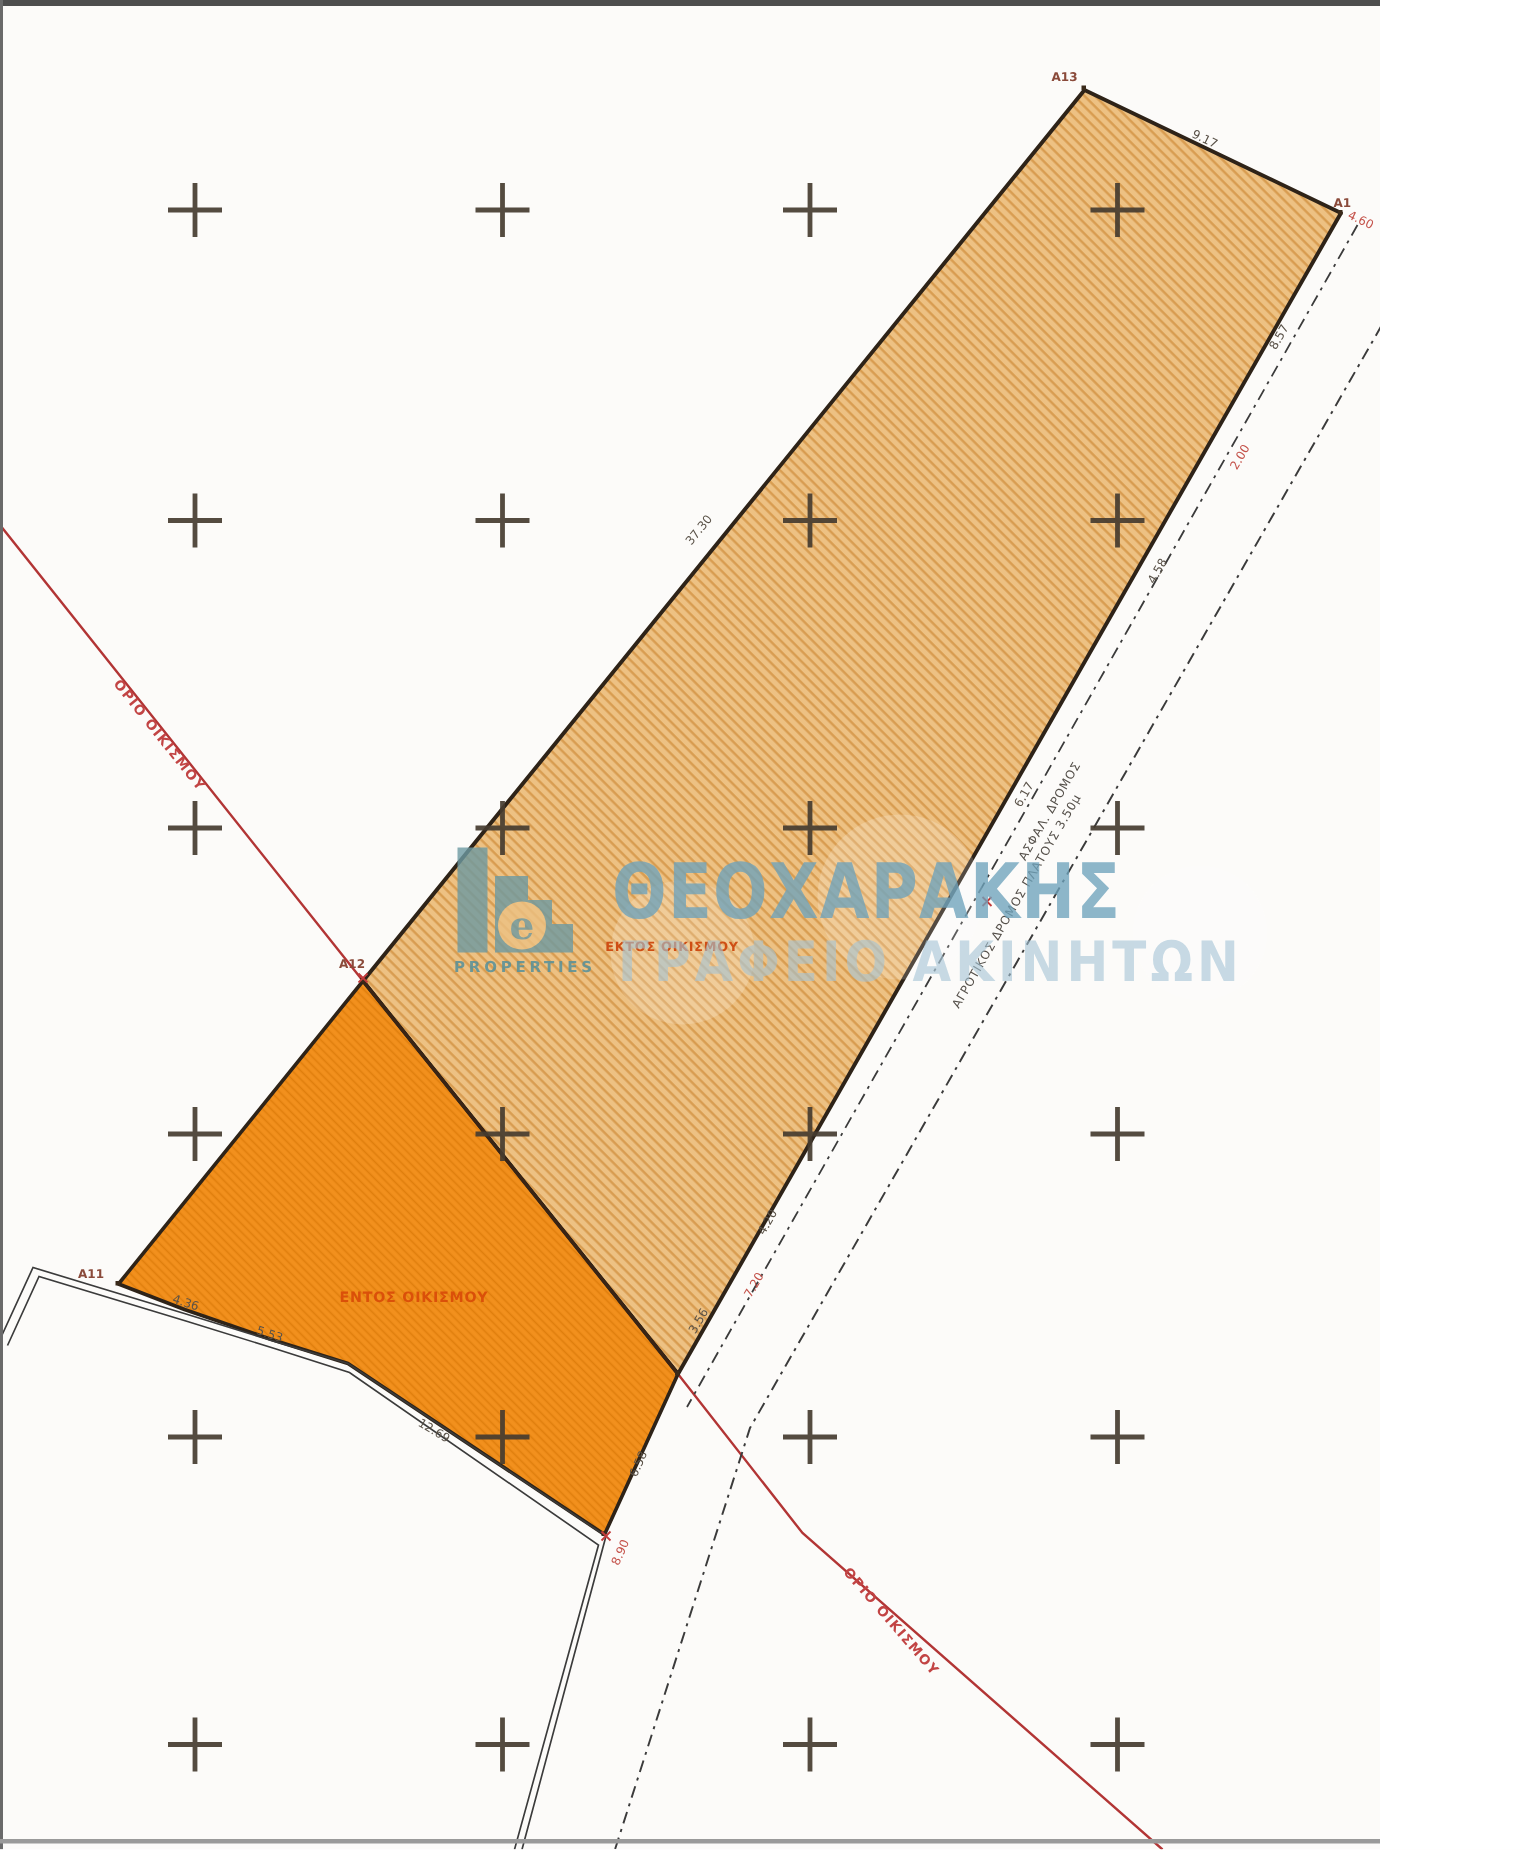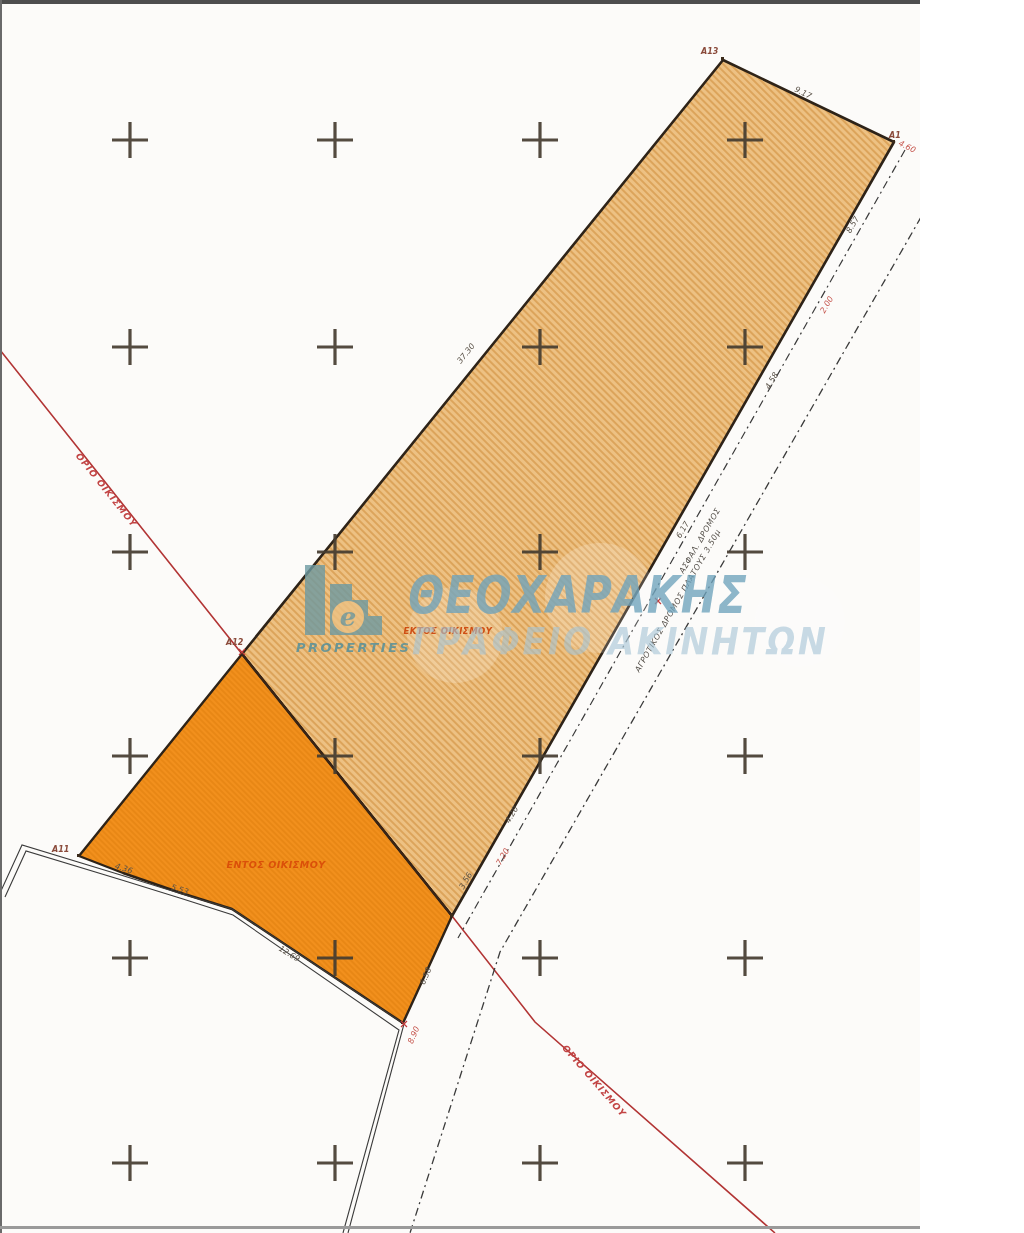--- a/index.html
+++ b/index.html
@@ -1,32 +1,32 @@
 <!DOCTYPE html>
 <html><head>
 <meta charset="utf-8">
 <style>
   html,body{margin:0;padding:0;background:#ffffff;font-family:"DejaVu Sans",sans-serif;}
-  .stage{position:relative;width:920px;height:1233px;background:#fcfbf9;overflow:hidden;font-style:italic;}
+  .stage{position:relative;width:920px;height:1233px;background:#fcfbf9;overflow:hidden;}
   .border-top{position:absolute;left:0;top:0;width:1024px;height:4px;background:#4e4e4e;}
   .border-left{position:absolute;left:0;top:0;width:2px;height:1233px;background:#6a6a6a;}
   .border-bottom{position:absolute;left:0;top:1226px;width:1024px;height:3px;background:#9a9a9a;}
   svg.plan{position:absolute;left:0;top:0;}
   svg.plan text{font-family:"DejaVu Sans",sans-serif;}
   .dim{font-size:8px;fill:#5a5248;}
   .dim-red{font-size:8px;fill:#c4524a;}
   .vertex-label{font-size:8px;fill:#8a4a3a;font-weight:bold;}
   .region-label{font-weight:bold;letter-spacing:0.5px;}
   .road-label{font-size:8px;fill:#55504a;letter-spacing:0.5px;}
   .orio-label{font-size:9px;font-weight:bold;fill:#c24444;letter-spacing:1px;}
   
   .wm{position:absolute;pointer-events:none;}
   .wm-logo{left:302px;top:560px;width:98px;height:84px;opacity:0.8;}
   .wm-props{left:296px;top:640px;width:108px;text-align:center;color:#55909b;
-            font-size:13px;font-weight:bold;letter-spacing:2.5px;opacity:0.85;}
+            font-size:10px;font-weight:bold;letter-spacing:2.5px;opacity:0.85;}
   .wm-brand{left:408px;top:566px;font-size:51px;font-weight:bold;color:#6ea3bc;
             opacity:0.78;transform:scaleX(0.84);transform-origin:left top;
             white-space:nowrap;letter-spacing:1px;}
   .wm-sub{left:412px;top:620px;font-size:37px;font-weight:bold;color:#a4c4d6;
           opacity:0.6;transform:scaleX(0.9);transform-origin:left top;
           white-space:nowrap;letter-spacing:3px;}
 </style>
 </head>
 <body>
 

